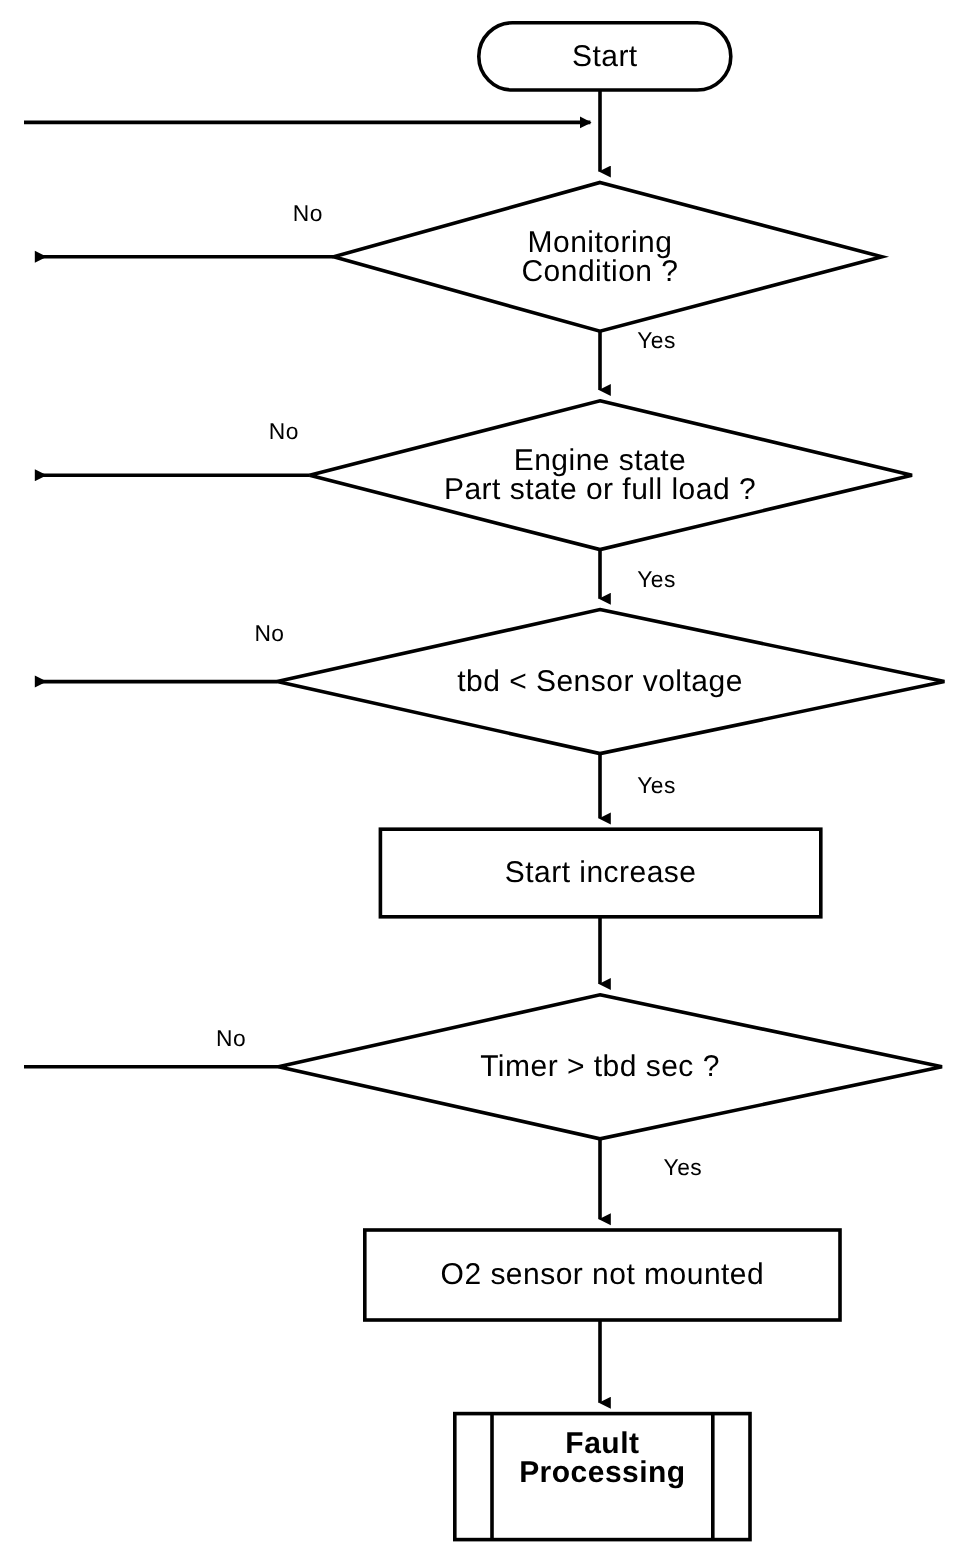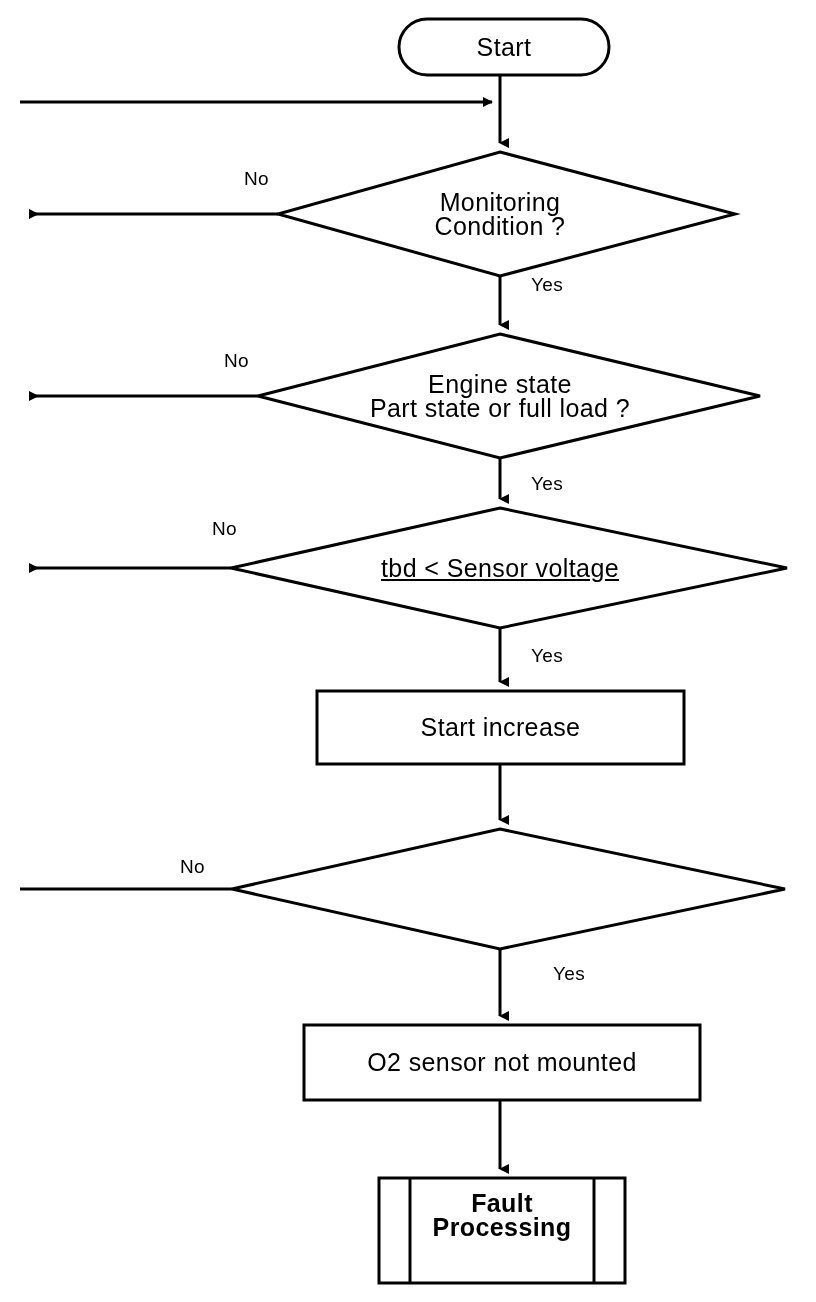--- a/index.html
+++ b/index.html
@@ -108,24 +108,25 @@
   </svg>
 
   <div class="node-text" style="left:399px; top:35px; width:210px;">Start</div>
 
   <div class="node-text" style="left:380px; top:190px; width:240px;">Monitoring
 Condition ?</div>
 
   <div class="node-text" style="left:350px; top:372px; width:300px;">Engine state
 Part state or full load ?</div>
 
-  <div class="node-text" style="left:350px; top:556px; width:300px;text-decoration:underline;">tbd &lt; Sensor voltage</div>
+  <div class="node-text" style="left:350px; top:556px; width:300px;">tbd &lt; Sensor voltage</div>
 
   <div class="node-text" style="left:317px; top:715px; width:367px;">Start increase</div>
 
+  <div class="node-text" style="left:370px; top:877px; width:260px;">Timer &gt; tbd sec ?</div>
 
   <div class="node-text" style="left:304px; top:1050px; width:396px;">O2 sensor not mounted</div>
 
   <div class="node-text" style="left:410px; top:1191px; width:184px;font-weight:bold;">Fault
 Processing</div>
 
   <div class="edge-label" style="left:244px; top:168px;">No</div>
 
   <div class="edge-label" style="left:531px; top:274px;">Yes</div>
 

